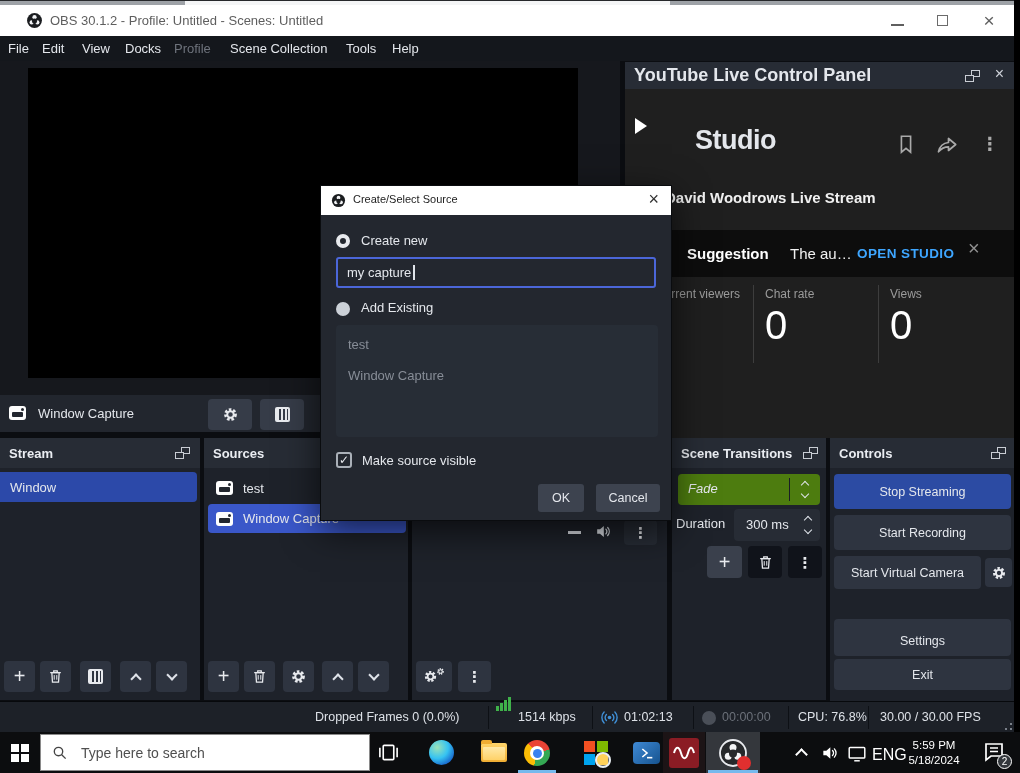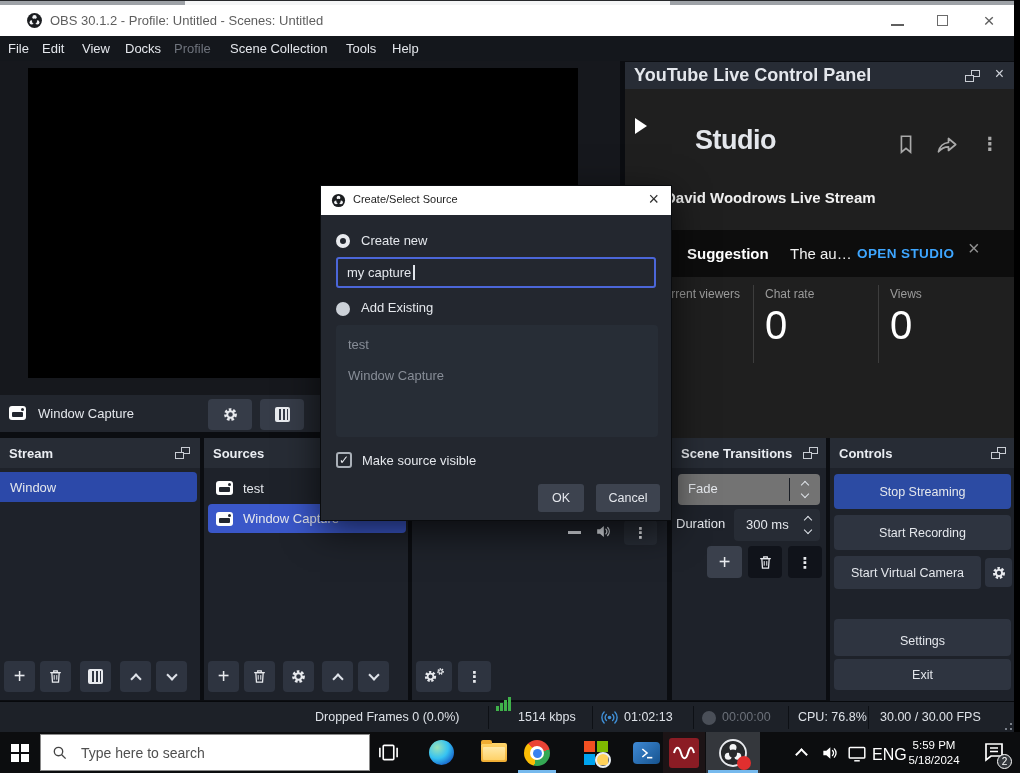--- a/index.html
+++ b/index.html
@@ -287,21 +287,21 @@
   </div>
 
   <div class="panel" style="left:672px;top:438px;width:154px;height:262px;">
     <div class="panel-h">
       <span style="white-space:nowrap;overflow:hidden;text-overflow:ellipsis;max-width:118px;">Scene Transitions</span>
       <span class="popout" style="position:absolute;right:8px;top:9px;">
           <i class="b"></i>
           <i class="f"></i>
         </span>
     </div>
-    <div class="abs" style="left:6px;top:36px;width:142px;height:31px;background:#737373;border-radius:4px;">
+    <div class="abs" style="left:6px;top:36px;width:142px;height:31px;background:#4d7c0f;border-radius:4px;font-style:italic;">
       <span style="position:absolute;left:10px;top:7px;">Fade</span>
       <i class="abs" style="right:30px;top:4px;width:1px;height:23px;background:#1a1e25;"></i>
       <i class="cv sm up abs" style="right:12px;top:8px;"></i>
       <i class="cv sm down abs" style="right:12px;top:17px;"></i>
     </div>
     <span class="abs" style="left:4px;top:78px;">Duration</span>
     <div class="abs" style="left:62px;top:71px;width:86px;height:32px;background:#272c35;border-radius:4px;">
       <span style="position:absolute;left:12px;top:8px;">300 ms</span>
       <i class="cv sm up abs" style="right:9px;top:8px;"></i>
       <i class="cv sm down abs" style="right:9px;top:18px;"></i>

